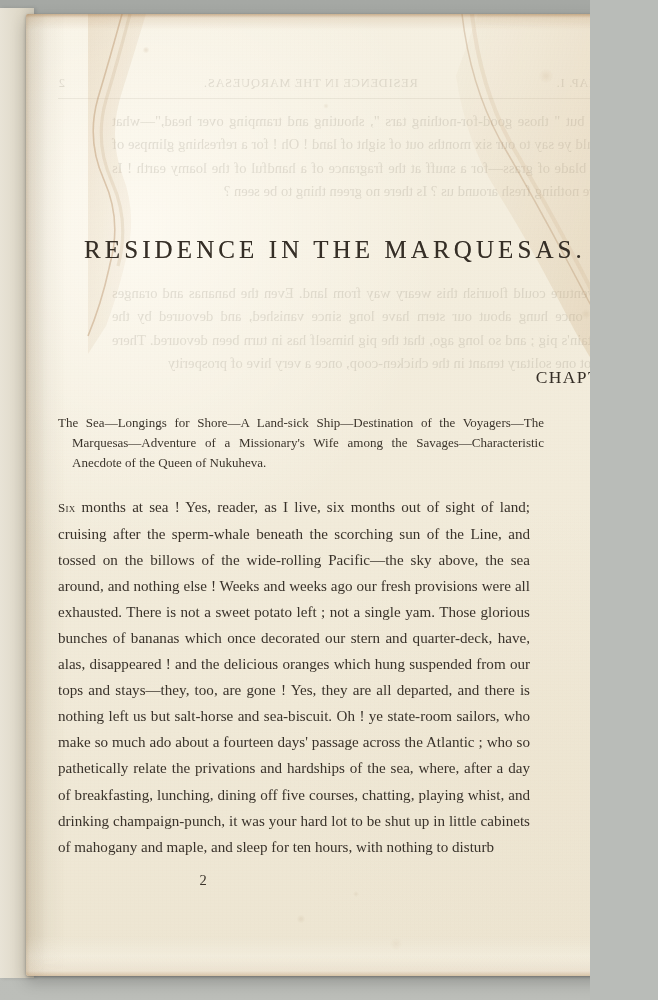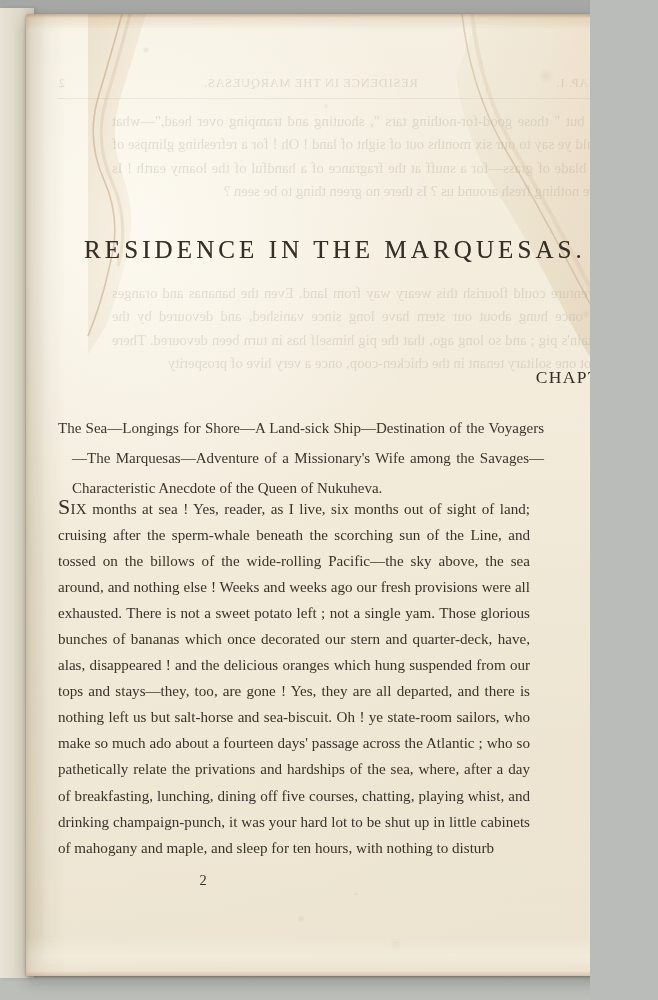--- a/index.html
+++ b/index.html
@@ -192,22 +192,22 @@
     text-align: right;
     font-size: 17.5px;
     letter-spacing: 1.4px;
   }
 
   .chapter-summary {
     position: absolute;
     top: 399px;
     left: 32px;
     width: 472px;
-    font-size: 15px;
-    line-height: 30px;
+    font-size: 13px;
+    line-height: 20px;
     text-align: justify;
     text-indent: 0;
     padding-left: 14px;
     color: #3b342b;
   }
   .chapter-summary .sum-first {
     margin-left: -14px;
   }
 
   .body-copy {
@@ -221,21 +221,21 @@
   }
 
   .body-copy p {
     margin: 0;
     text-align: justify;
     text-justify: inter-word;
   }
 
   .smallcaps {
     font-variant: small-caps;
-    font-size: 22px;
+    font-size: 13px;
     letter-spacing: 0.2px;
   }
 
   .signature-mark {
     position: absolute;
     top: 858px;
     left: 159px;
     width: 36px;
     text-align: center;
     font-size: 14.5px;

